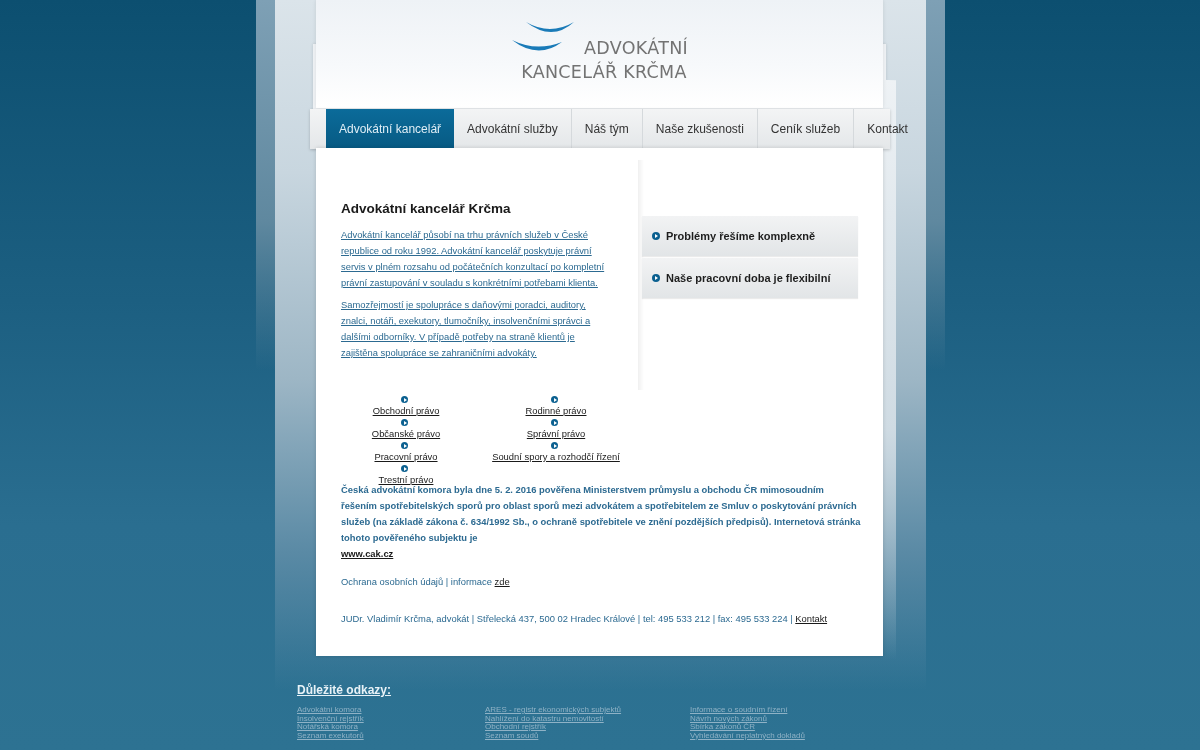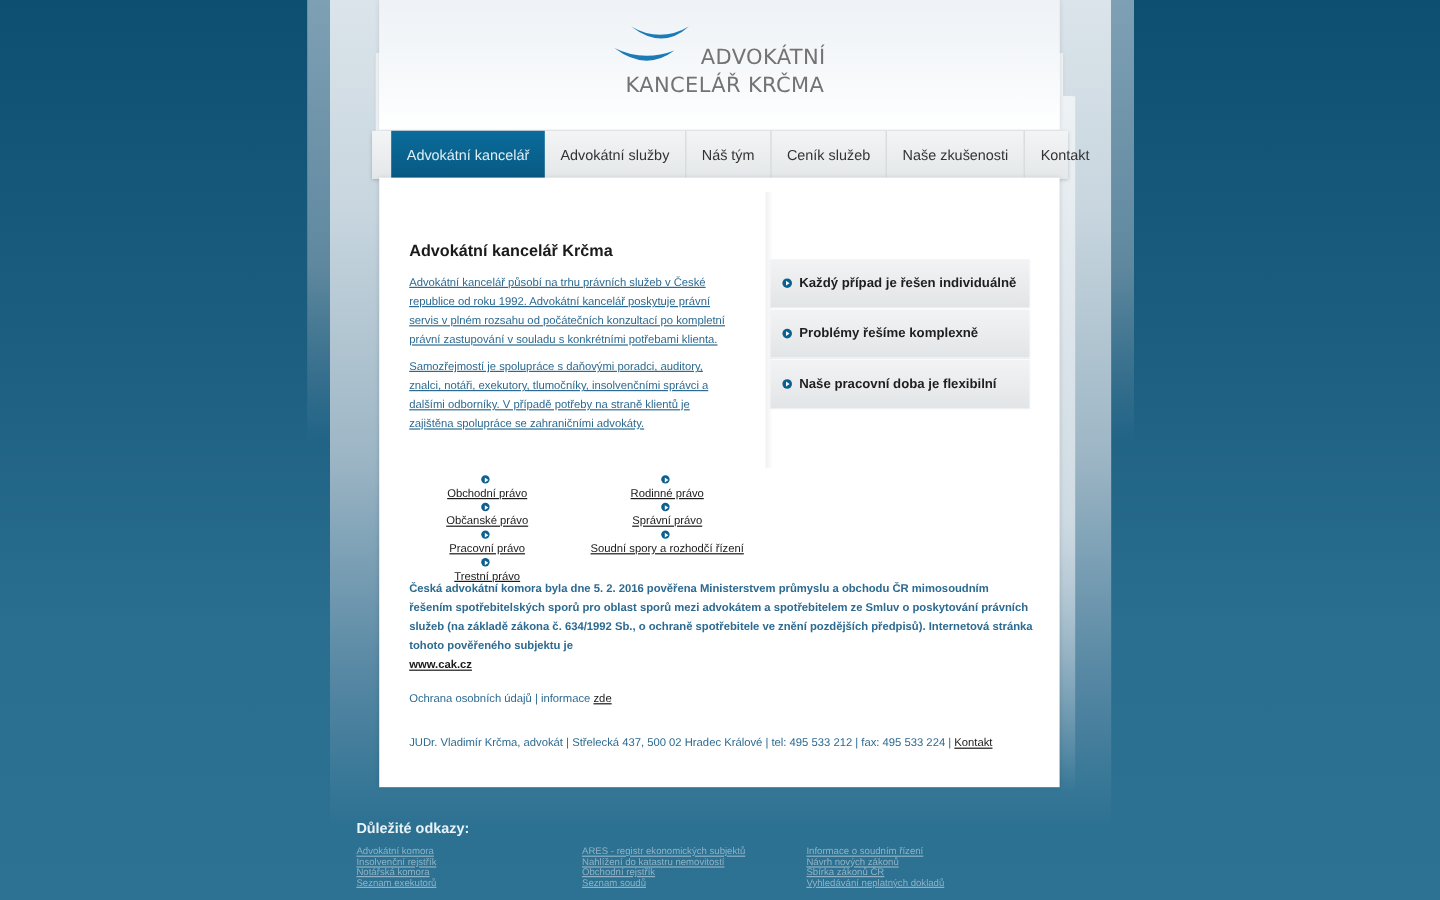--- a/index.html
+++ b/index.html
@@ -121,21 +121,21 @@
     position: absolute; left: 341px; top: 576px;
     font-size: 9.4px; color: #2c6a91;
   }
   .address {
     position: absolute; left: 341px; top: 613px;
     font-size: 9.4px; color: #2c6a91; white-space: nowrap;
   }
   
   .important-title {
     position: absolute; left: 297px; top: 683px;
-    font-size: 12px; font-weight: bold; color: #e8f2f7;
+    font-size: 12px; font-weight: bold; color: #e8f2f7; text-decoration: underline;
   }
   .imp-col {
     position: absolute; top: 706px;
     display: flex; flex-direction: column;
   }
   .imp-link {
     font-size: 8px; line-height: 8.5px; color: #8fb2c6; text-decoration: underline; cursor: pointer; white-space: nowrap;
   }
 </style>
 </head>
@@ -157,40 +157,36 @@
   <div class="logo-text">
     <span class="l1">ADVOKÁTNÍ</span>
     <span class="l2">KANCELÁŘ KRČMA</span>
   </div>
 </a>
 
 <nav class="nav">
   <div class="nav-item active">Advokátní kancelář</div>
   <div class="nav-item">Advokátní služby</div>
   <div class="nav-item">Náš tým</div>
+  <div class="nav-item">Naše zkušenosti</div>
   <div class="nav-item">Ceník služeb</div>
-  <div class="nav-item">Naše zkušenosti</div>
   <div class="nav-item" style="border-right:none;">Kontakt</div>
 </nav>
 
 <main class="content"></main>
 <div class="divider-shadow"></div>
 
 <h1 class="page-title">Advokátní kancelář Krčma</h1>
 
 <div class="intro">
   <p>Advokátní kancelář působí na trhu právních služeb v České republice od roku 1992. Advokátní kancelář poskytuje právní servis v plném rozsahu od počátečních konzultací po kompletní právní zastupování v souladu s konkrétními potřebami klienta.</p>
   <p>Samozřejmostí je spolupráce s daňovými poradci, auditory, znalci, notáři, exekutory, tlumočníky, insolvenčními správci a dalšími odborníky. V případě potřeby na straně klientů je zajištěna spolupráce se zahraničními advokáty.</p>
 </div>
 
 <div class="features">
-  <div class="feature">
-    <span class="bullet"></span>
-    <span>Každý případ je řešen individuálně</span>
-  </div>
   <div class="feature">
     <span class="bullet"></span>
     <span>Problémy řešíme komplexně</span>
   </div>
   <div class="feature">
     <span class="bullet"></span>
     <span>Naše pracovní doba je flexibilní</span>
   </div>
 </div>
 
@@ -247,18 +243,18 @@
   <a class="imp-link">Insolvenční rejstřík</a>
   <a class="imp-link">Notářská komora</a>
   <a class="imp-link">Seznam exekutorů</a>
 </div>
 <div class="imp-col" style="left:485px;">
   <a class="imp-link">ARES - registr ekonomických subjektů</a>
   <a class="imp-link">Nahlížení do katastru nemovitostí</a>
   <a class="imp-link">Obchodní rejstřík</a>
   <a class="imp-link">Seznam soudů</a>
 </div>
-<div class="imp-col" style="left:672px;">
+<div class="imp-col" style="left:690px;">
   <a class="imp-link">Informace o soudním řízení</a>
   <a class="imp-link">Návrh nových zákonů</a>
   <a class="imp-link">Sbírka zákonů ČR</a>
   <a class="imp-link">Vyhledávání neplatných dokladů</a>
 </div>
 
 </body></html>

